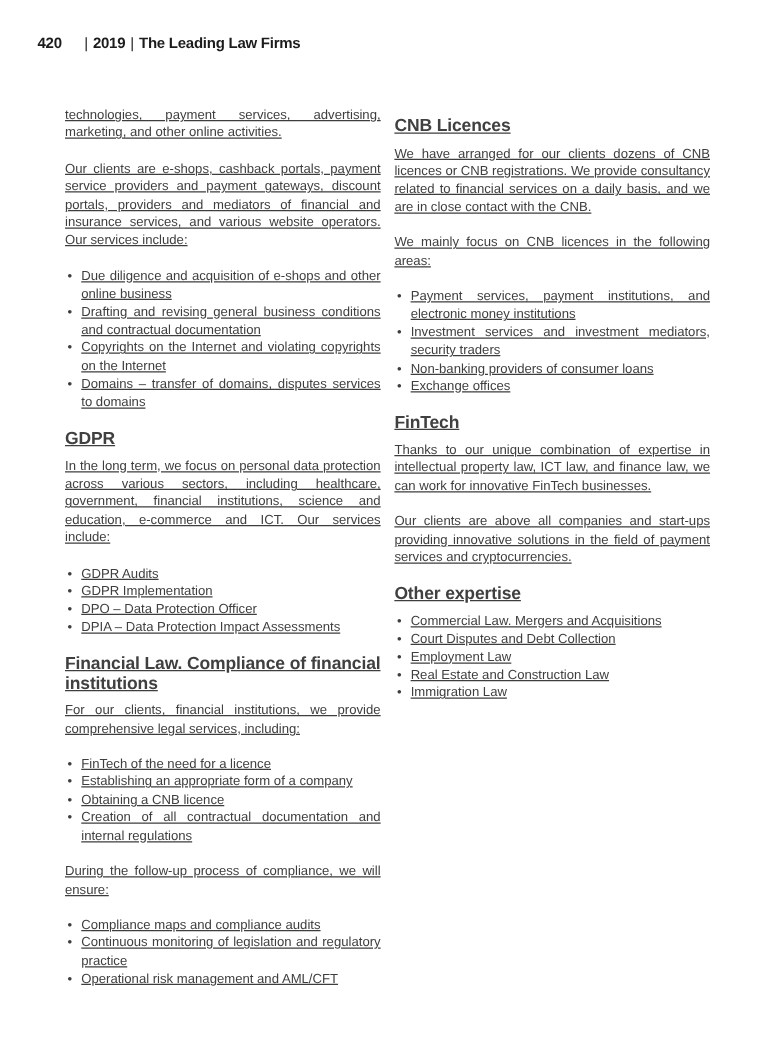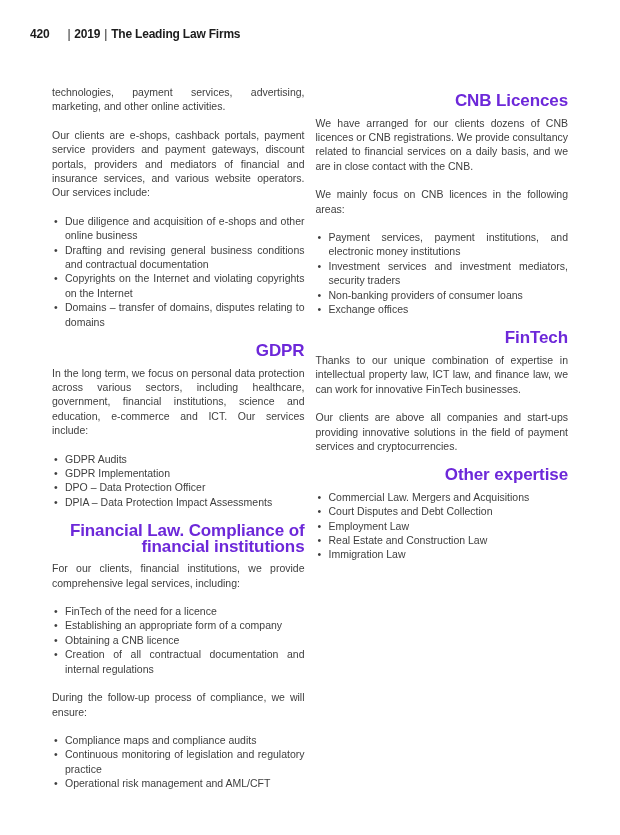--- a/index.html
+++ b/index.html
@@ -30,41 +30,42 @@
     top: -0.5px;
   }
   .page-header .pagenum { margin-right: 14px; }
   .columns {
     position: absolute;
     top: 85px;
     left: 52px;
     width: 516px;
     display: flex;
     gap: 11px;
+    text-decoration: underline;
   }
   .col {
     flex: 1 1 0;
     min-width: 0;
     font-size: 10.5px;
     line-height: 14.4px;
     text-align: justify;
     hyphens: auto;
     -webkit-hyphens: auto;
   }
   .col p {
     margin: 0 0 14px 0;
   }
   .col h2 {
-    font-size: 17px;
+    font-size: 14px;
     line-height: 15.5px;
     font-weight: 700;
-    color: #6d28d9;
+    color: #404040;
     letter-spacing: -0.1px;
     margin: 8px 0 7px 0;
-    text-align: right;
+    text-align: left;
     hyphens: none;
   }
   .col ul {
     list-style: none;
     margin: 0 0 14px 0;
     padding: 0;
   }
   .col li {
     position: relative;
     padding-left: 13px;
@@ -86,21 +87,21 @@
 
 <div class="columns">
 
   <div class="col">
     <p>technologies, payment services, advertising, marketing, and other online activities.</p>
     <p>Our clients are e-shops, cashback portals, payment service providers and payment gateways, discount portals, providers and mediators of financial and insurance services, and various website operators. Our services include:</p>
     <ul>
       <li>Due diligence and acquisition of e-shops and other online business</li>
       <li>Drafting and revising general business conditions and contractual documentation</li>
       <li>Copyrights on the Internet and violating copyrights on the Internet</li>
-      <li>Domains – transfer of domains, disputes relating to domains</li>
+      <li>Domains – transfer of domains, disputes services to domains</li>
     </ul>
 
     <h2>GDPR</h2>
     <p>In the long term, we focus on personal data protection across various sectors, including healthcare, government, financial institutions, science and education, e-commerce and ICT. Our services include:</p>
     <ul>
       <li>GDPR Audits</li>
       <li>GDPR Implementation</li>
       <li>DPO – Data Protection Officer</li>
       <li>DPIA – Data Protection Impact Assessments</li>
     </ul>

